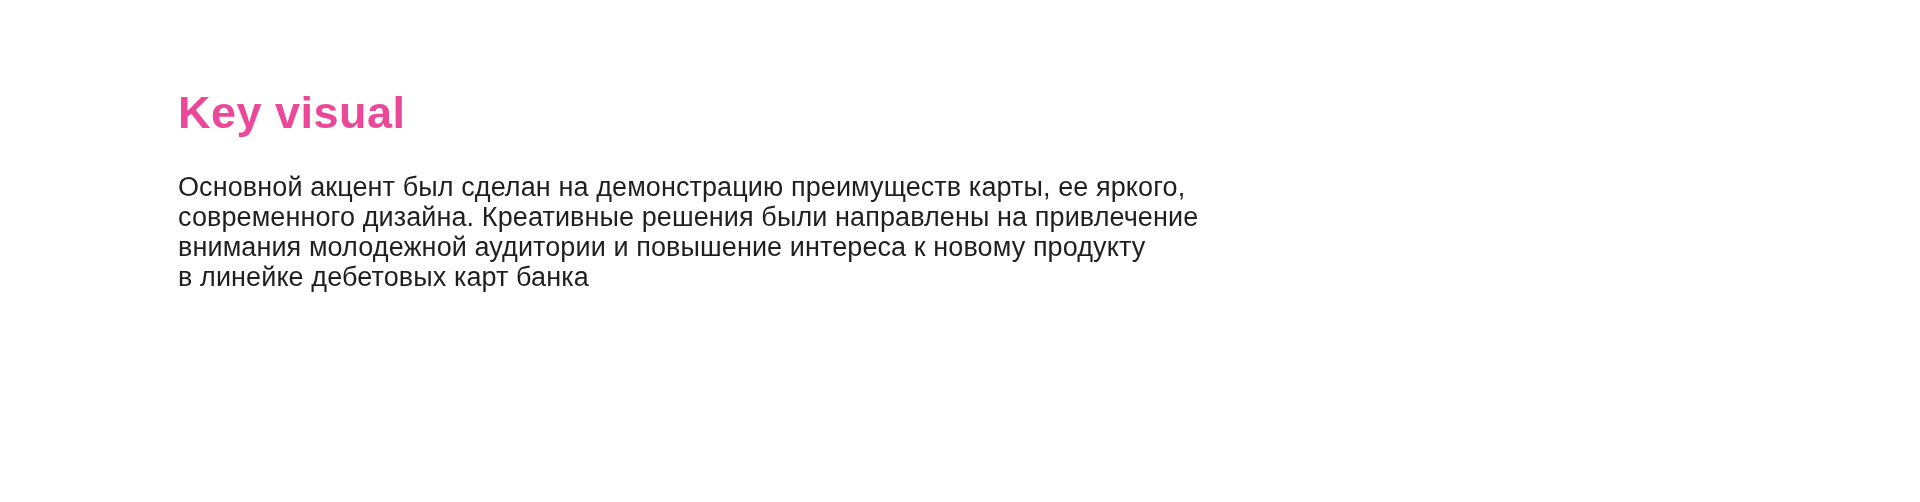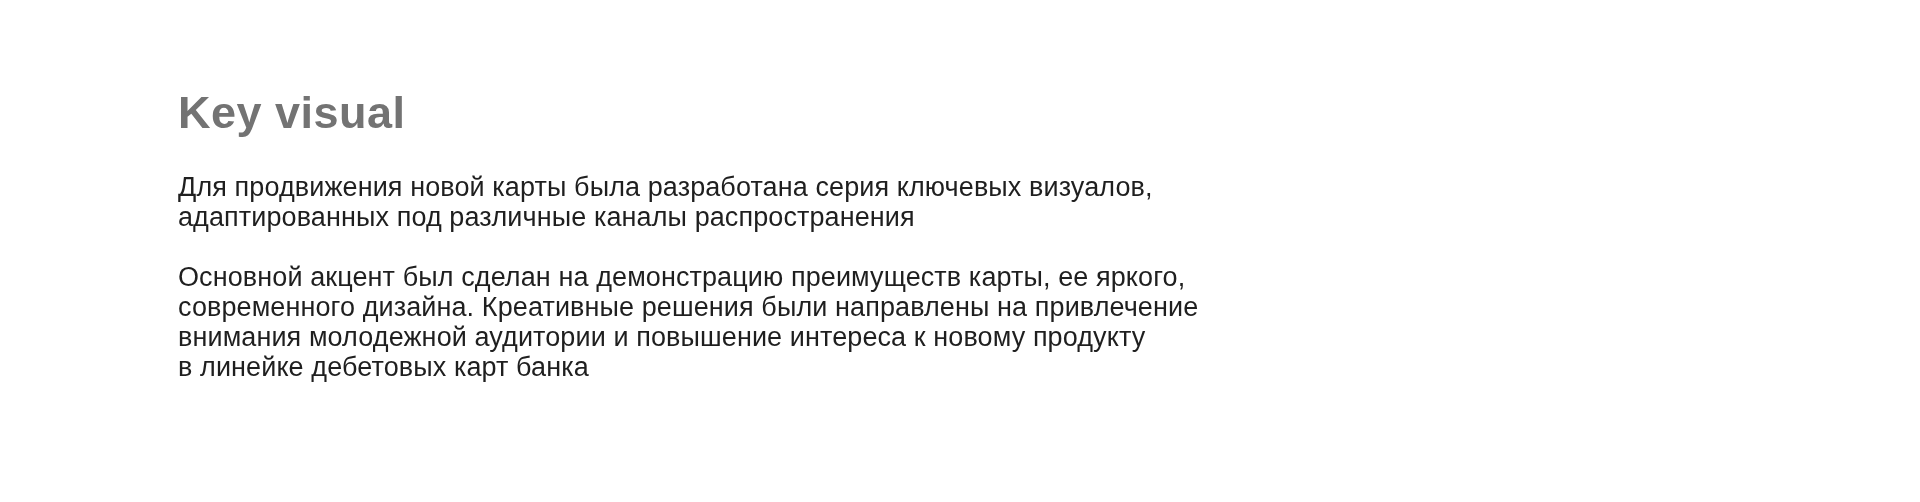--- a/index.html
+++ b/index.html
@@ -20,40 +20,38 @@
     top: 90px;
     width: 1100px;
   }
   .section-title {
     margin: 0 0 37px 0;
     font-family: "Liberation Sans", sans-serif;
     font-weight: 700;
     font-size: 45px;
     line-height: 1;
     letter-spacing: 0.5px;
-    color: #737373;
+    color: #ec4899;
   }
   .section-paragraph {
     margin: 0 0 30px 0;
     font-family: "Liberation Sans", sans-serif;
     font-weight: 400;
     font-size: 27px;
     line-height: 30px;
     letter-spacing: 0.1px;
     color: #1f1f1f;
     white-space: pre-line; 
   }
   .section-paragraph:last-child {
     margin-bottom: 8px;
   }
 </style>
 </head>
 <body>
 
 <section class="section">
   <h1 class="section-title">Key visual</h1>
-  <p class="section-paragraph">Для продвижения новой карты была разработана серия ключевых визуалов,
-адаптированных под различные каналы распространения</p>
   <p class="section-paragraph">Основной акцент был сделан на демонстрацию преимуществ карты, ее яркого,
 современного дизайна. Креативные решения были направлены на привлечение
 внимания молодежной аудитории и повышение интереса к новому продукту
 в линейке дебетовых карт банка</p>
 </section>
 
 </body></html>

